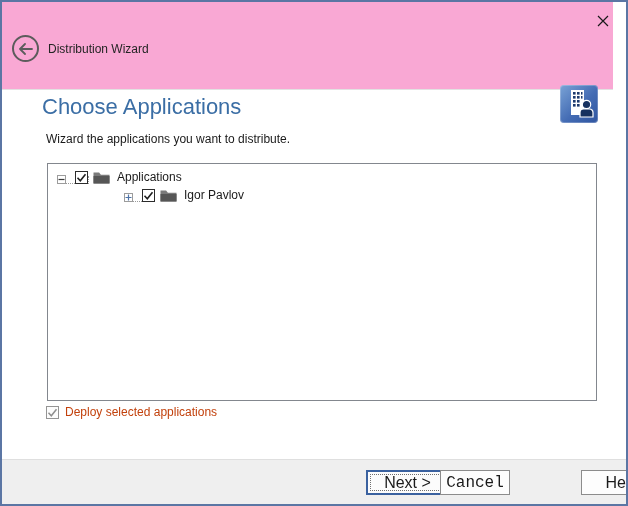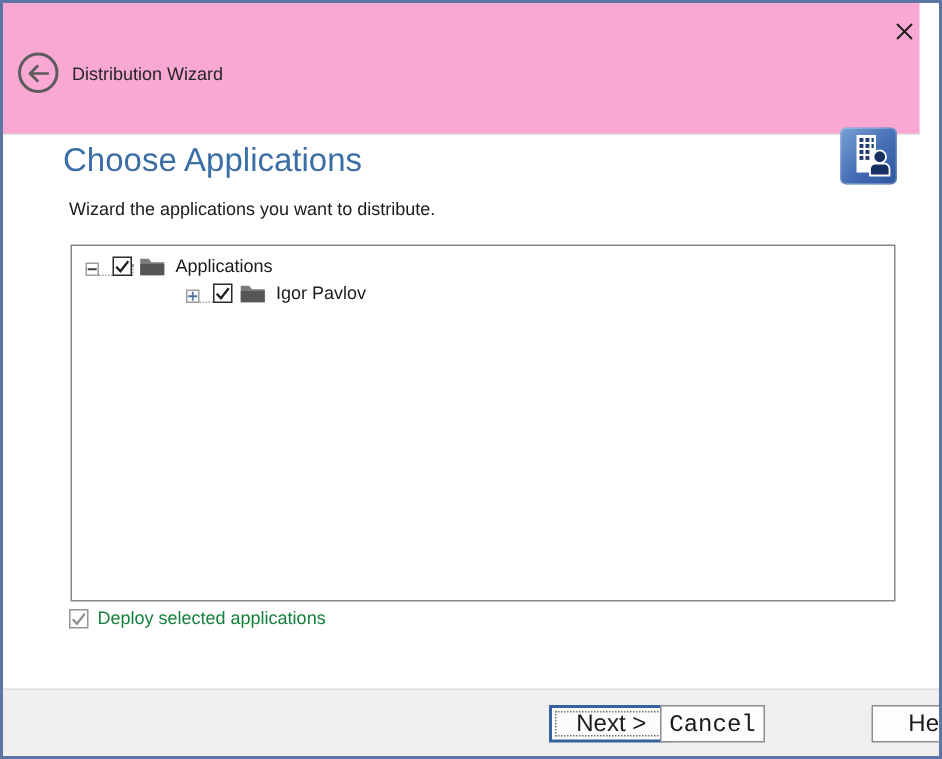--- a/index.html
+++ b/index.html
@@ -73,21 +73,21 @@
   .tree-check {
     width:13px; height:13px; border:1px solid #2b2b2b; background:#fff;
     display:flex; align-items:center; justify-content:center; flex:none;
   }
   .folder { margin:0 5px; flex:none; display:flex; }
   .tree-label { margin-left:2px; }
 
   
   .deploy-row {
     position:absolute; left:44px; top:403px; display:flex;
-    align-items:center; gap:6px; font-size:12px; color:#15803d;
+    align-items:center; gap:6px; font-size:12px; color:#c2410c;
   }
   .deploy-box {
     width:13px; height:13px; border:1px solid #949494; background:#fcfcfc;
     display:flex; align-items:center; justify-content:center; flex:none;
   }
 
   
   .footer {
     position:absolute; left:0; right:0; bottom:0; height:45px;
     background:#efefef; border-top:1px solid #dfdfdf;

